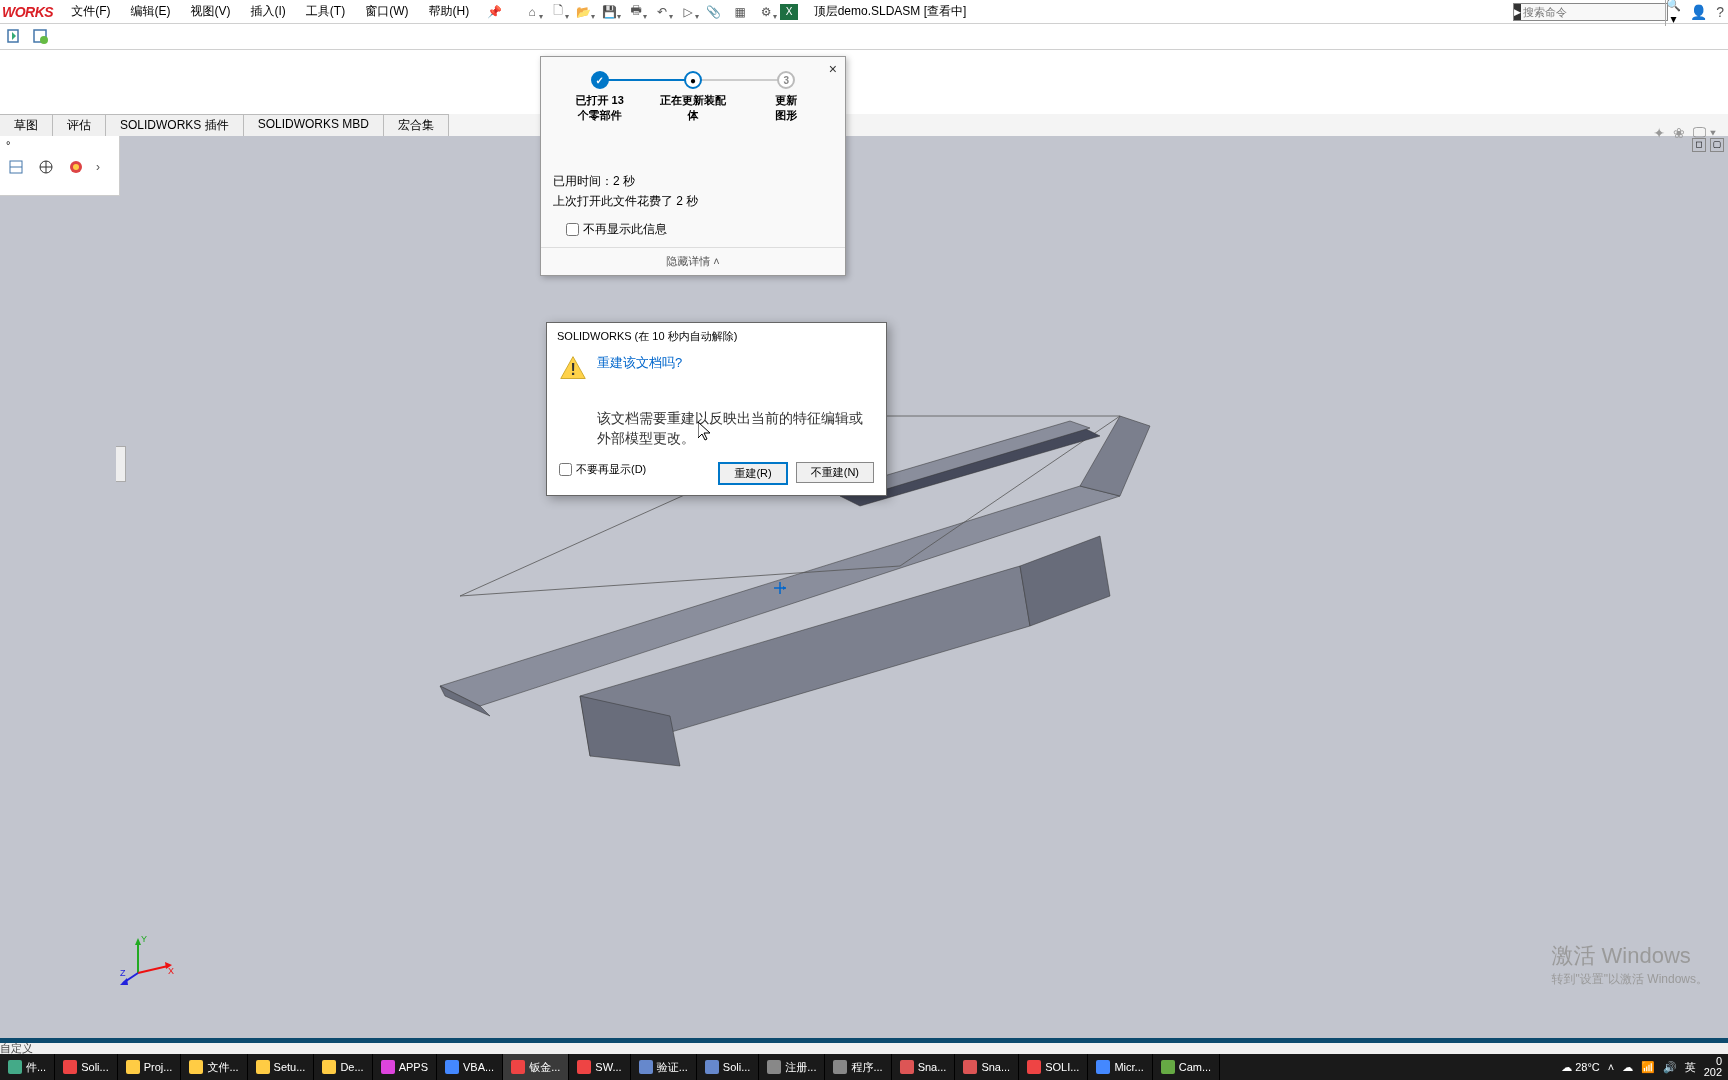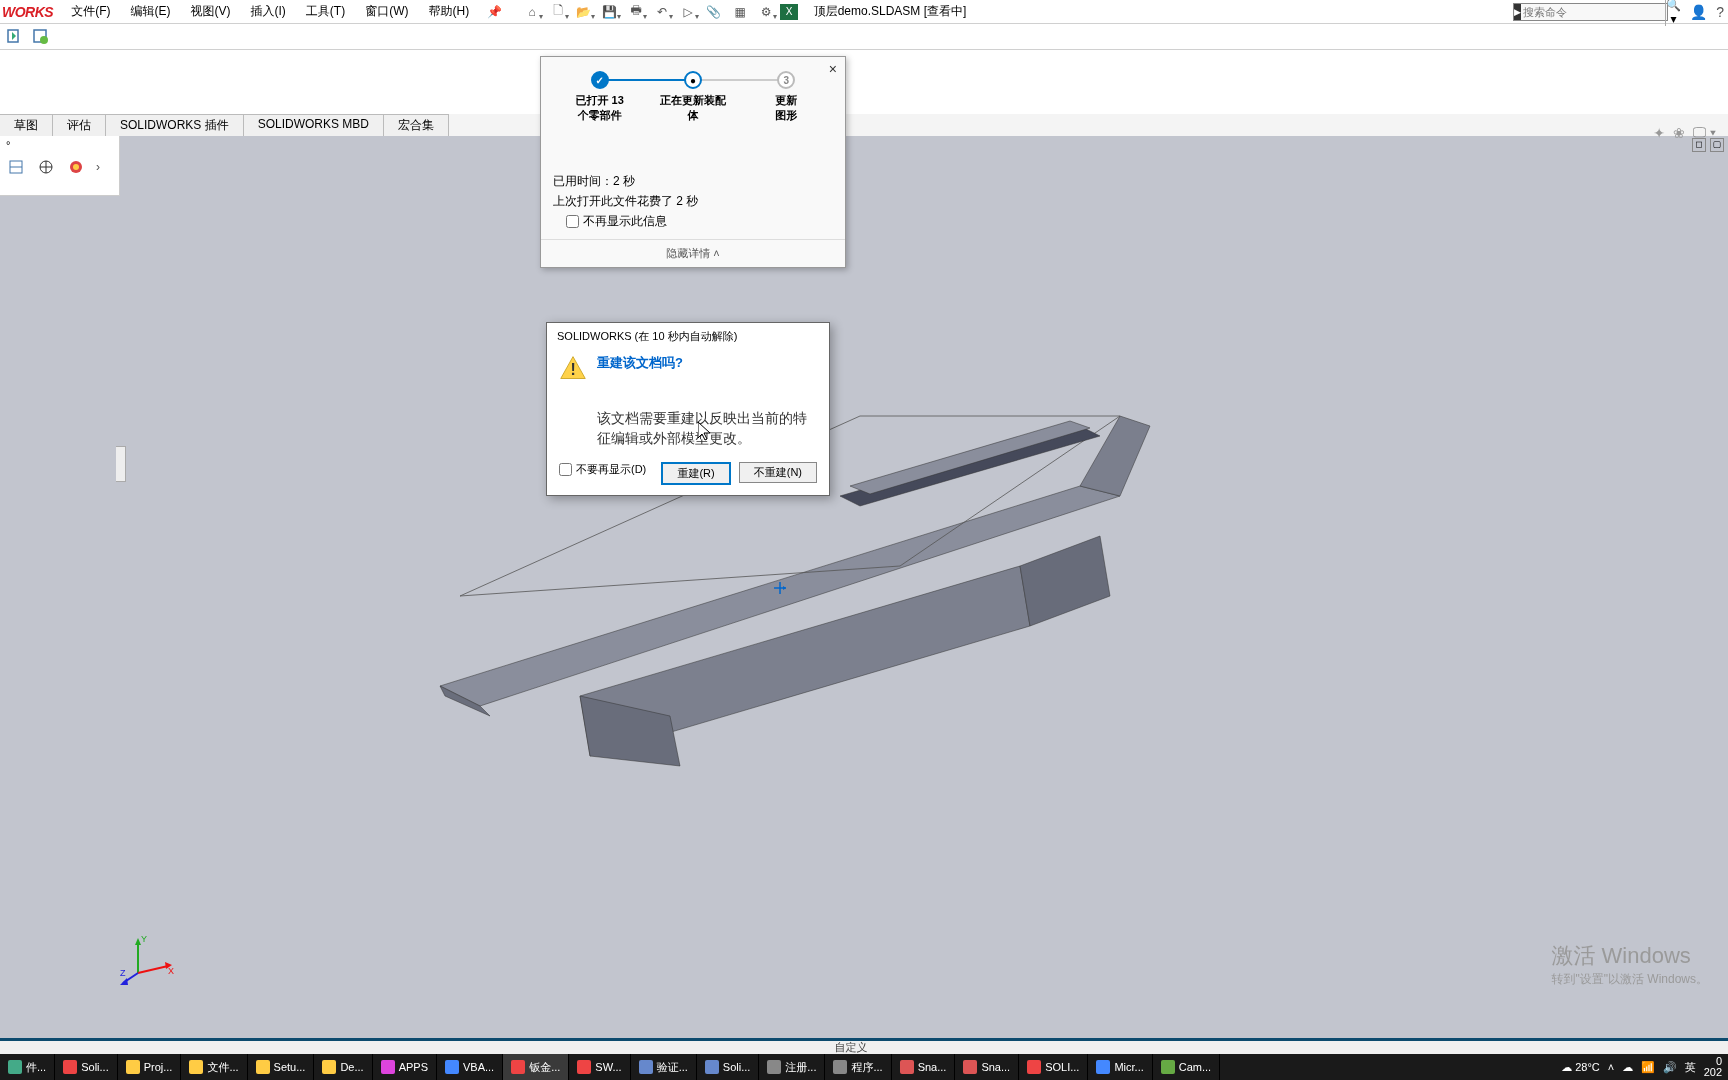--- a/index.html
+++ b/index.html
@@ -58,50 +58,50 @@
 
 
 .triad { position: absolute; left: 118px; bottom: 50px; width: 60px; height: 60px; }
 
 
 .watermark { position: absolute; right: 20px; bottom: 50px; color: #9a9a9a; text-align: left; }
 .watermark .l1 { font-size: 22px; }
 .watermark .l2 { font-size: 12px; }
 
 
-.statusbar { position: absolute; bottom: 26px; left: 0; right: 0; height: 16px; background: #f0f0f0; border-top: 3px solid #0c4a6e; font-size: 11px; display: flex; justify-content: center; align-items: center; padding-right: 26px; color: #444; }
+.statusbar { position: absolute; bottom: 26px; left: 0; right: 0; height: 16px; background: #f0f0f0; border-top: 5px solid #0c4a6e; font-size: 11px; display: flex; justify-content: flex-start; align-items: center; padding-right: 26px; color: #444; }
 
 
 .taskbar { position: absolute; bottom: 0; left: 0; right: 0; height: 26px; background: #1a1a1a; display: flex; align-items: center; color: #fff; font-size: 11px; }
 .tbtn { height: 26px; padding: 0 8px; display: flex; align-items: center; gap: 4px; border-right: 1px solid #000; cursor: default; }
 .tbtn.active { background: #3a3a3a; }
 .tbtn .dot { width: 14px; height: 14px; border-radius: 2px; display: flex; align-items: center; justify-content: center; font-size: 9px; }
 .tray { margin-left: auto; display: flex; align-items: center; gap: 8px; padding-right: 6px; }
 
 
 .progress-popup { position: absolute; left: 540px; top: 56px; width: 306px; background: #f9f9f9; border: 1px solid #999; box-shadow: 2px 2px 6px rgba(0,0,0,0.25); font-size: 12px; }
 .progress-popup .closex { position: absolute; top: 4px; right: 8px; font-size: 14px; cursor: default; color: #333; }
 .steps { display: flex; justify-content: space-around; padding: 14px 12px 8px; position: relative; }
 .step { display: flex; flex-direction: column; align-items: center; width: 80px; font-size: 11px; font-weight: bold; text-align: center; }
 .step-circle { width: 18px; height: 18px; border-radius: 50%; border: 2px solid #0077c8; display: flex; align-items: center; justify-content: center; font-size: 10px; margin-bottom: 4px; position: relative; z-index: 2; background: #fff; }
 .step-circle.done { background: #0077c8; color: #fff; }
 .step-circle.pending { border-color: #bbb; color: #888; }
 .step-line { position: absolute; top: 22px; height: 2px; background: #0077c8; z-index: 1; }
 .step-line.l1 { left: 62px; width: 92px; }
 .step-line.l2 { left: 158px; width: 92px; background: #ccc; }
 .progress-body { padding: 40px 12px 8px; line-height: 20px; }
-.progress-body label { display: flex; align-items: center; gap: 4px; margin-top: 0; padding-left: 13px; }
+.progress-body label { display: flex; align-items: center; gap: 4px; margin-top: 8px; padding-left: 13px; }
 .hide-detail { text-align: center; padding: 6px 0; border-top: 1px solid #ddd; font-size: 11px; color: #555; }
 
 
-.modal { position: absolute; left: 546px; top: 322px; width: 284px; background: #fff; border: 1px solid #666; box-shadow: 3px 3px 10px rgba(0,0,0,0.3); font-size: 12px; }
+.modal { position: absolute; left: 546px; top: 322px; width: 341px; background: #fff; border: 1px solid #666; box-shadow: 3px 3px 10px rgba(0,0,0,0.3); font-size: 12px; }
 .modal-title { padding: 6px 10px 4px; font-size: 11px; }
 .modal-body { padding: 6px 12px 6px 12px; display: flex; gap: 10px; }
 .warn-icon { width: 28px; height: 28px; flex-shrink: 0; }
-.modal-text .q { color: #0066cc; font-size: 13px; margin-bottom: 0; font-weight: bold; }
+.modal-text .q { color: #0066cc; font-size: 13px; margin-bottom: 0; }
 .modal-text .d { font-size: 14px; line-height: 20px; color: #333; margin-top: 36px; }
 .modal-footer { display: flex; align-items: flex-start; padding: 8px 12px 10px; gap: 8px; }
 .modal-footer label { display: flex; align-items: center; gap: 4px; font-size: 11px; margin-right: auto; }
 .modal-footer button { padding: 2px 14px; font-size: 11px; border: 1px solid #888; background: #f0f0f0; cursor: default; }
 .modal-footer button.primary { border: 2px solid #0077c8; }
 
 
 .cursor { position: absolute; left: 698px; top: 422px; font-size: 16px; color: #000; pointer-events: none; z-index: 999; }
 </style>
 </head>

